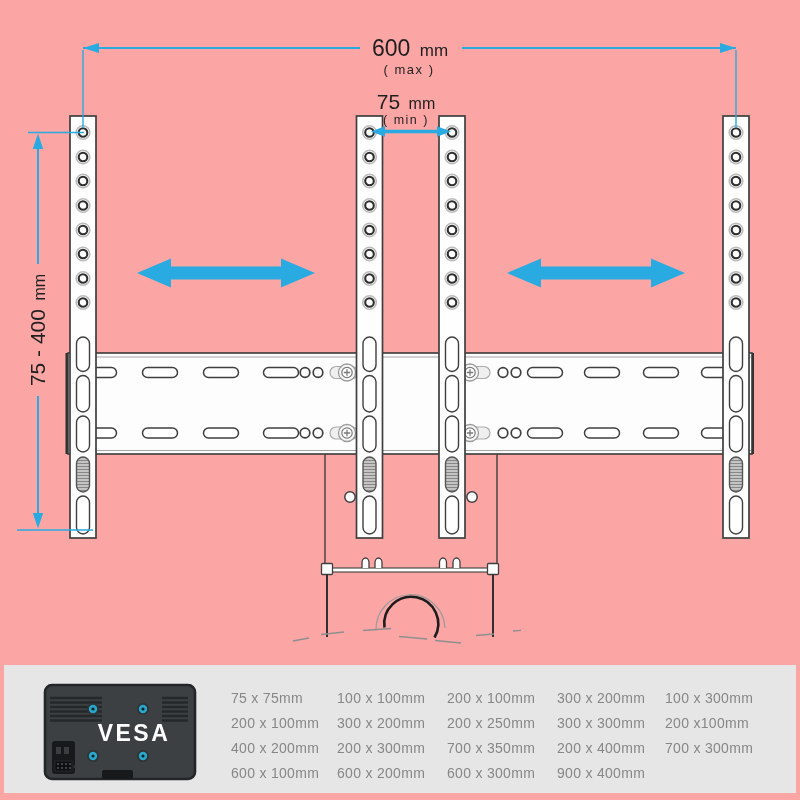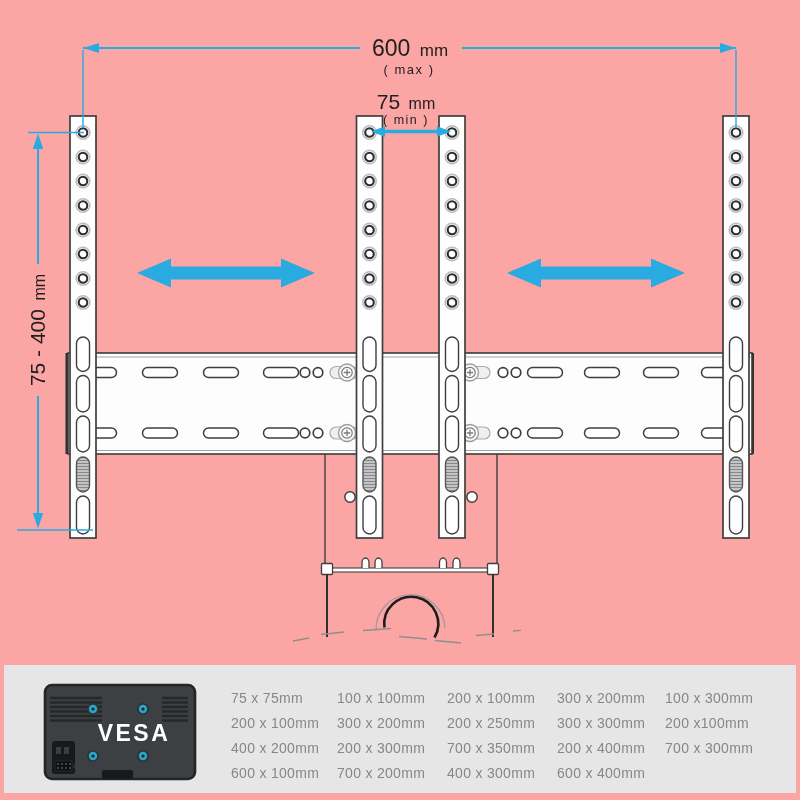--- a/index.html
+++ b/index.html
@@ -236,20 +236,20 @@
     <div class="cell">300 x 200mm</div>
     <div class="cell">200 x 250mm</div>
     <div class="cell">300 x 300mm</div>
     <div class="cell">200 x100mm</div>
     <div class="cell">400 x 200mm</div>
     <div class="cell">200 x 300mm</div>
     <div class="cell">700 x 350mm</div>
     <div class="cell">200 x 400mm</div>
     <div class="cell">700 x 300mm</div>
     <div class="cell">600 x 100mm</div>
-    <div class="cell">700 x 200mm</div>
-    <div class="cell">400 x 300mm</div>
-    <div class="cell">600 x 400mm</div>
+    <div class="cell">600 x 200mm</div>
+    <div class="cell">600 x 300mm</div>
+    <div class="cell">900 x 400mm</div>
     <div class="cell"></div>
   </div>
 </div>
 
 </div>
 
 </body></html>

